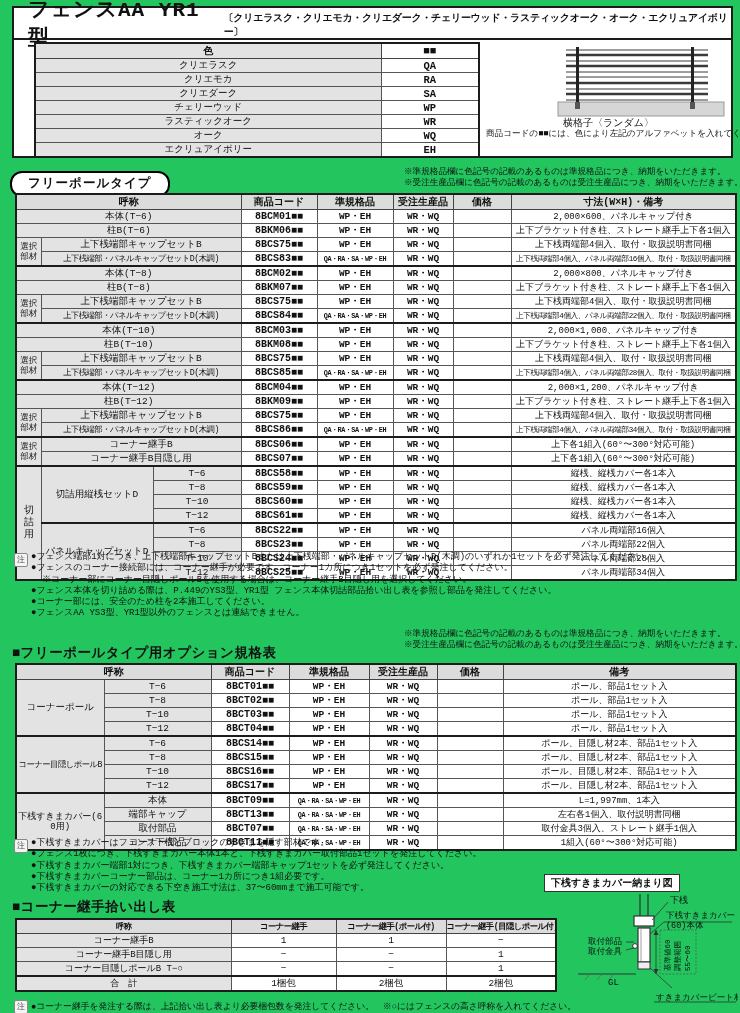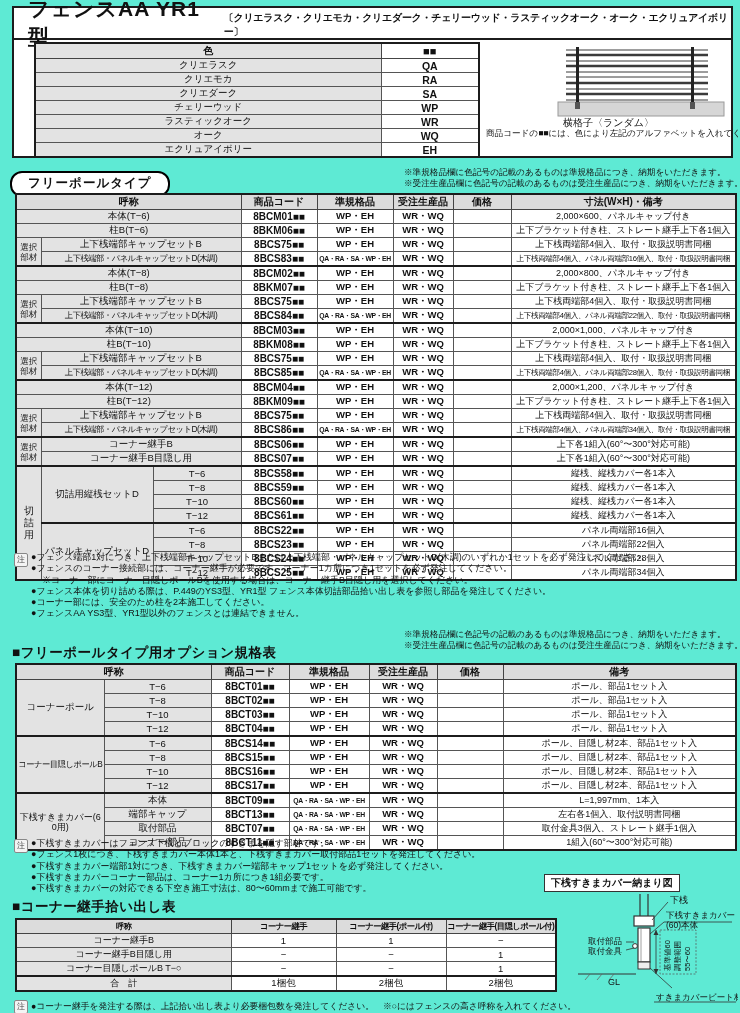--- a/index.html
+++ b/index.html
@@ -1,17 +1,17 @@
 <!DOCTYPE html>
 <html><head>
 <meta charset="utf-8">
 <style>
   html,body{margin:0;padding:0;background:#fff;}
-  #page{position:relative;width:740px;height:1013px;background:#5eead4;overflow:hidden;
-        font-family:Liberation Sans, sans-serif;color:#111;}
+  #page{position:relative;width:740px;height:1013px;background:#22c55e;overflow:hidden;
+        font-family:Liberation Mono, monospace;color:#111;}
 
   
   .top-box{position:absolute;left:12px;top:6px;width:717px;height:148px;border:2px solid #1c1c1c;background:#fff;}
   .title-row{height:30px;border-bottom:2px solid #1c1c1c;display:flex;align-items:center;padding-left:14px;}
   .page-title{font-size:21px;font-weight:bold;letter-spacing:1px;}
   .page-subtitle{font-size:10px;font-weight:bold;margin-left:8px;margin-top:4px;letter-spacing:-0.3px;}
   .code-note{position:absolute;left:486px;top:128px;font-size:8.6px;white-space:nowrap;}
   .fence-caption{position:absolute;left:563px;top:116px;font-size:10px;}
 
   
@@ -528,21 +528,21 @@
       </tbody>
     </table>
 
   <div class="notes" style="left:14px;top:838px;">
     <span class="note-mark">注</span>
     <div class="note-lines">
         <div class="note-line">●下桟すきまカバーはフェンス下桟とブロックのすきまを隠す部材です。</div>
         <div class="note-line">●フェンス1枚につき、下桟すきまカバー本体1本と、下桟すきまカバー取付部品1セットを発注してください。</div>
         <div class="note-line">●下桟すきまカバー端部1対につき、下桟すきまカバー端部キャップ1セットを必ず発注してください。</div>
         <div class="note-line">●下桟すきまカバーコーナー部品は、コーナー1カ所につき1組必要です。</div>
-        <div class="note-line">●下桟すきまカバーの対応できる下空き施工寸法は、80〜60mmまで施工可能です。</div>
+        <div class="note-line">●下桟すきまカバーの対応できる下空き施工寸法は、37〜60mmまで施工可能です。</div>
       </div>
   </div>
 
   <div class="sec-title" style="left:12px;top:898px;">■コーナー継手拾い出し表</div>
   <table class="dtable t3 abs" style="left:15px;top:918px;width:540px;">
       <colgroup>
         <col style="width: 215px;">
         <col style="width: 105px;">
         <col style="width: 110px;">
         <col style="width: 110px;">

